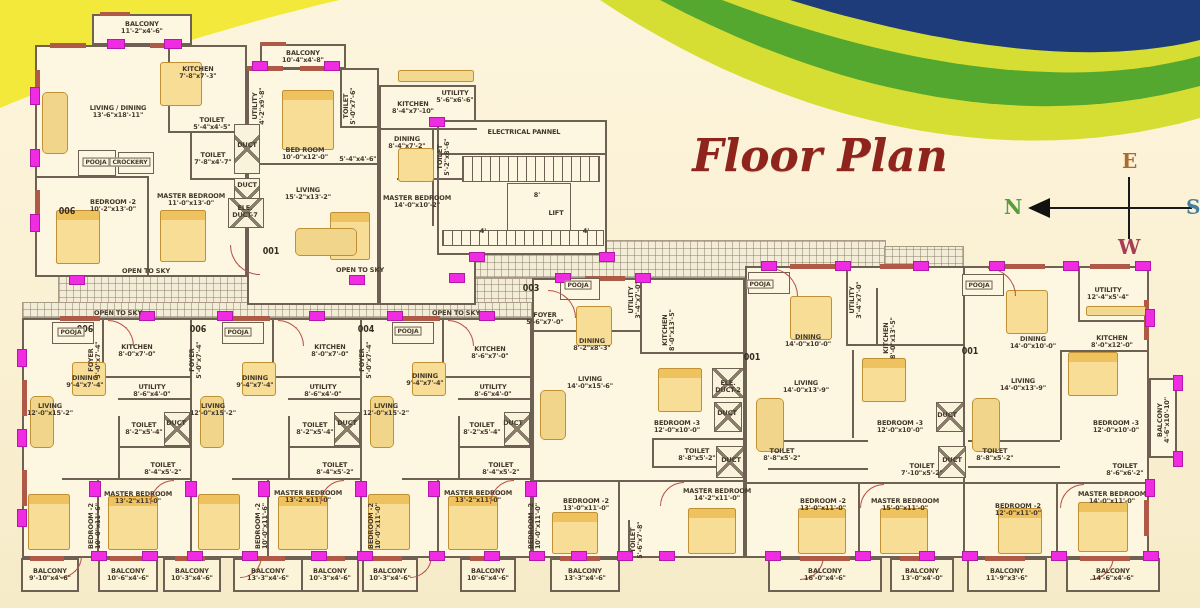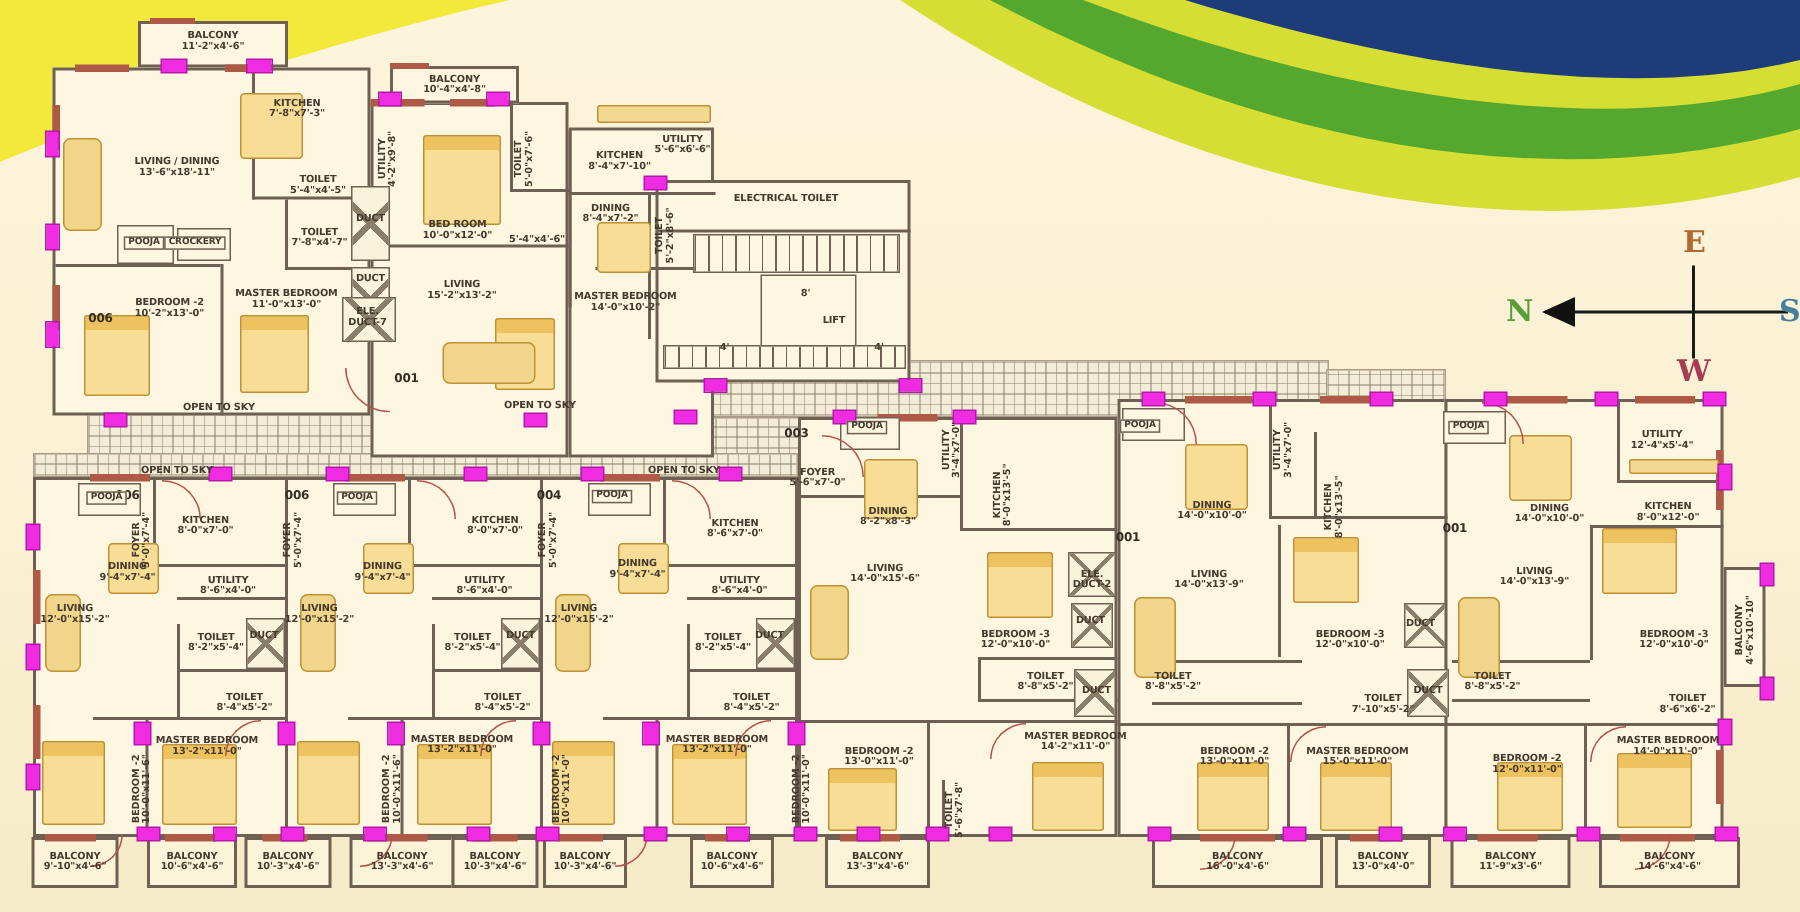--- a/index.html
+++ b/index.html
@@ -408,21 +408,21 @@
       </div>
       <div class="lab v" style="position: absolute; left: 444px; top: 157px;">
         <div>TOILET</div>
         <div>5'-2"x8'-6"</div>
       </div>
       <div class="lab" style="position: absolute; left: 417px; top: 202px;">
         <div>MASTER BEDROOM</div>
         <div>14'-0"x10'-2"</div>
       </div>
       <div class="lab" style="position: absolute; left: 524px; top: 133px;">
-        <div>ELECTRICAL TOILET</div>
+        <div>ELECTRICAL PANNEL</div>
       </div>
       <div class="lab" style="position: absolute; left: 556px; top: 214px;">
         <div>LIFT</div>
       </div>
       <div class="lab" style="position: absolute; left: 537px; top: 196px;">
         <div>8'</div>
       </div>
       <div class="lab" style="position: absolute; left: 483px; top: 232px;">
         <div>4'</div>
       </div>
@@ -773,20 +773,21 @@
       <div class="lab" style="position: absolute; left: 1007px; top: 575px;">
         <div>BALCONY</div>
         <div>11'-9"x3'-6"</div>
       </div>
       <div class="lab" style="position: absolute; left: 1113px; top: 575px;">
         <div>BALCONY</div>
         <div>14'-6"x4'-6"</div>
       </div>
     </div>
 
+  <div id="title">Floor Plan</div>
 
   <div id="compass">
     <div class="axis-h"></div>
     <div class="axis-v"></div>
     <div class="arrow"></div>
     <span class="c-e">E</span>
     <span class="c-n">N</span>
     <span class="c-s">S</span>
     <span class="c-w">W</span>
   </div>

